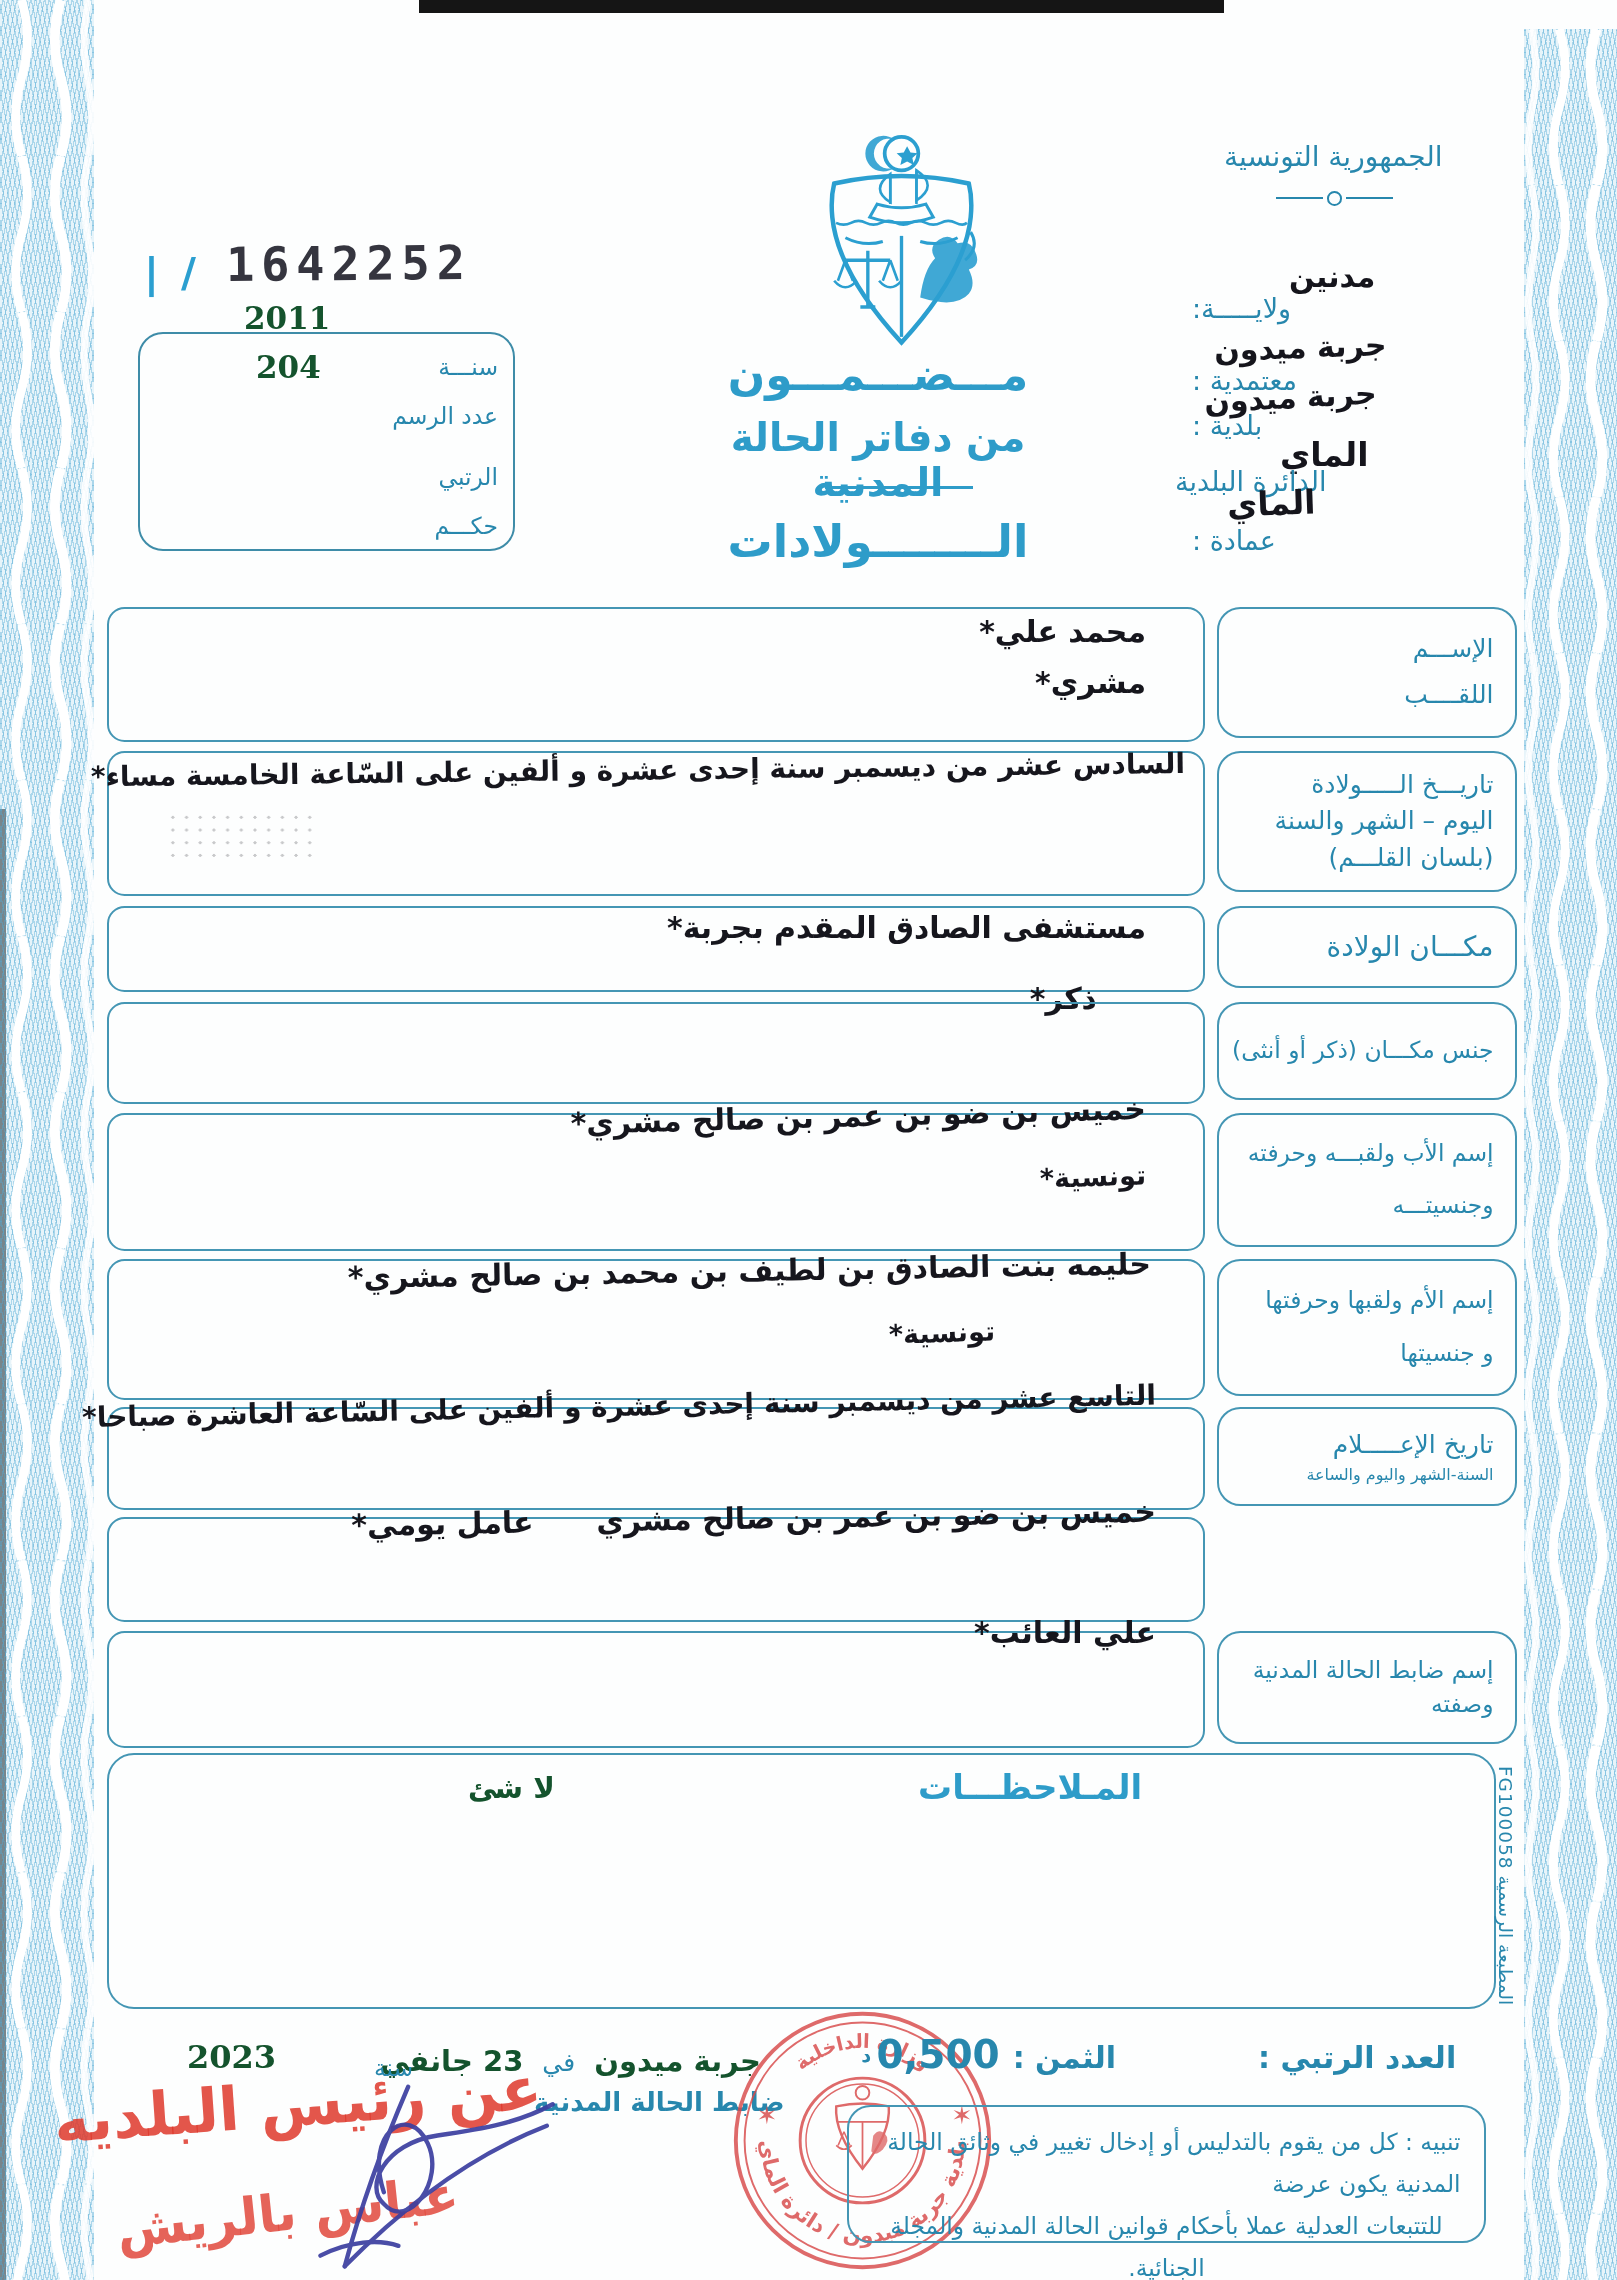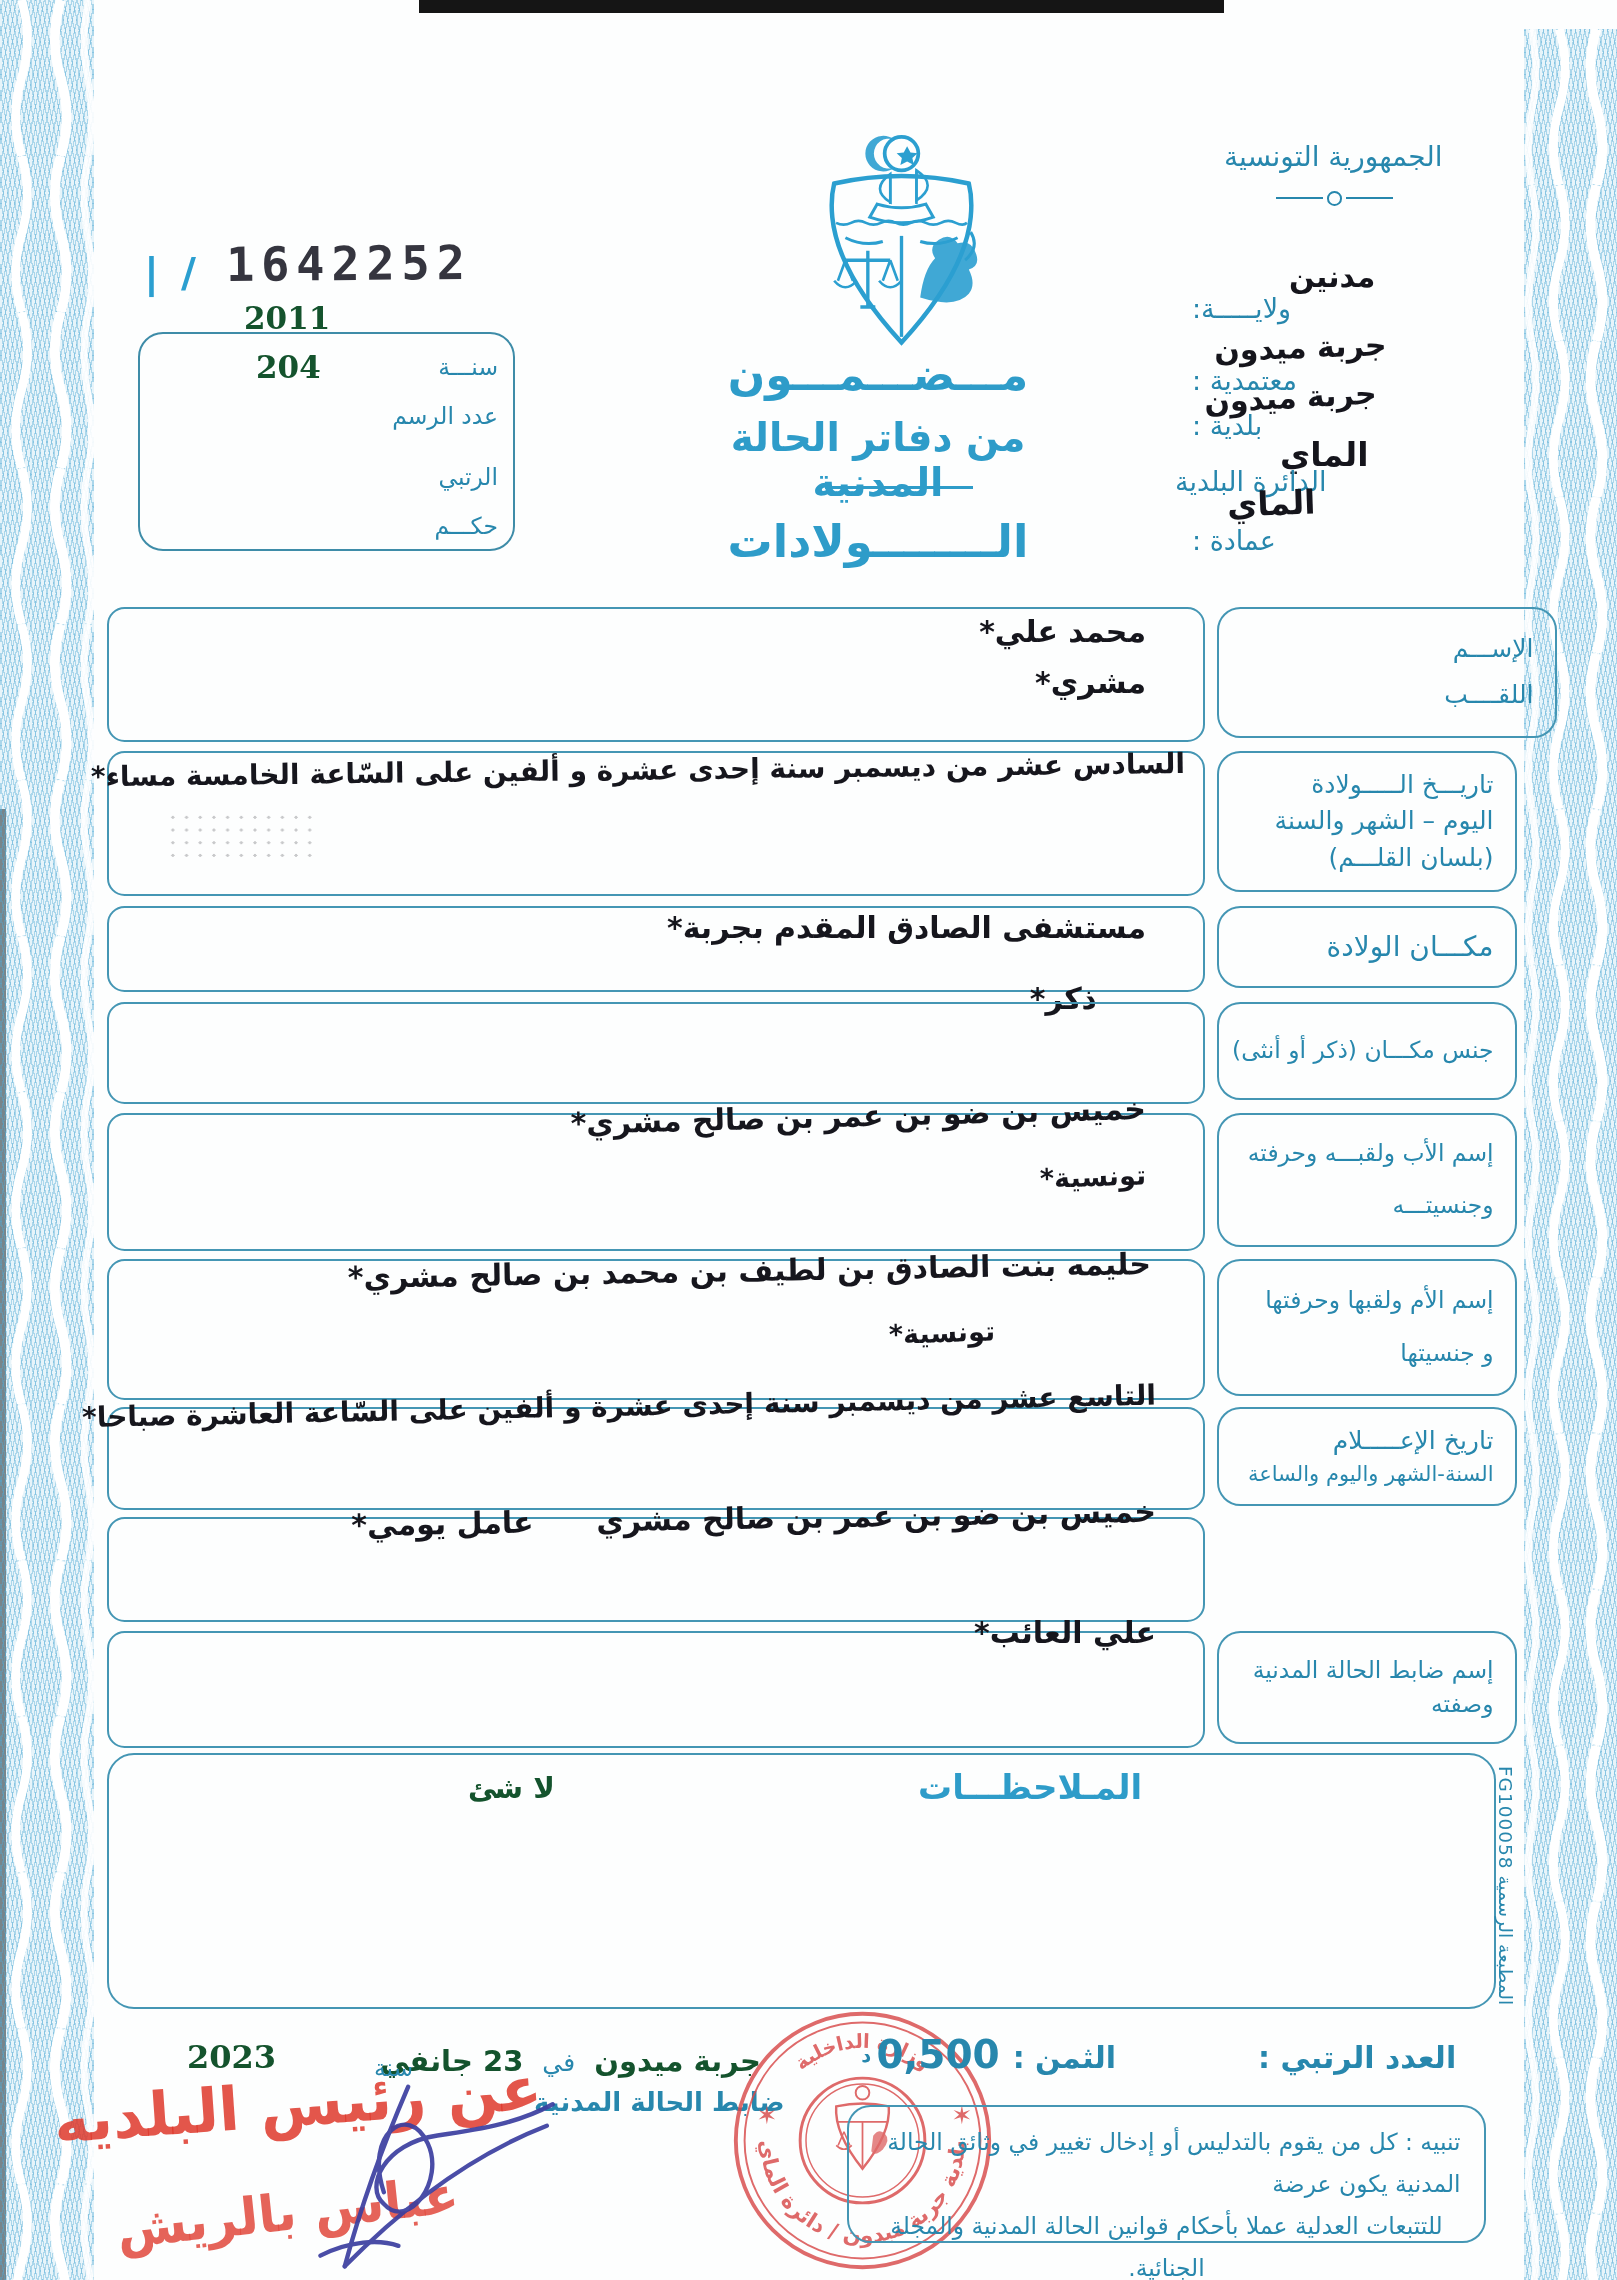--- a/index.html
+++ b/index.html
@@ -116,21 +116,21 @@
   <div class="hdrval" style="left:1204px;top:380px;transform:rotate(-3deg);">جربة ميدون</div>
   <div class="hdrlbl" style="left:1192px;top:410px;">بلدية :</div>
 
   <div class="hdrval" style="left:1280px;top:435px;font-size:33px;">الماي</div>
   <div class="hdrlbl" style="left:1175px;top:466px;">الدائرة البلدية</div>
 
   <div class="hdrval" style="left:1227px;top:484px;font-size:33px;transform:rotate(-2deg);">الماي</div>
   <div class="hdrlbl" style="left:1192px;top:525px;">عمادة :</div>
 
   <div class="box" style="left:107px;top:607px;width:1094px;height:131px;"></div>
-  <div class="lblbox" style="left:1217px;top:607px;width:340px;height:131px;">
+  <div class="lblbox" style="left:1217px;top:607px;width:300px;height:131px;">
     <span class="lbl">الإســـم</span>
     <span class="lbl" style="margin-top:9.8px;">اللقــــب</span>
   </div>
   <div class="val" style="left:936px;top:614px;width:210px;">محمد علي*</div>
   <div class="val" style="left:1014px;top:665px;width:132px;">مشري*</div>
 
   <div class="box" style="left:107px;top:751px;width:1094px;height:141px;"></div>
   <div class="lblbox" style="left:1217px;top:751px;width:300px;height:141px;">
     <span class="lbl">تاريـــخ الـــــولادة</span>
     <span class="lbl">اليوم – الشهر والسنة</span>
@@ -164,21 +164,21 @@
   <div class="lblbox" style="left:1217px;top:1259px;width:300px;height:137px;">
     <span class="lbl" style="font-size:23.4px;">إسم الأم ولقبها وحرفتها</span>
     <span class="lbl" style="font-size:23.4px;margin-top:19.5px;">و جنسيتها</span>
   </div>
   <div class="val" style="left:468px;top:1252px;width:683px;text-align:right;transform:rotate(-1deg);">حليمه بنت الصادق بن لطيف بن محمد بن صالح مشري*</div>
   <div class="val" style="left:897px;top:1317px;width:98px;font-size:27px;transform:rotate(-2deg);">تونسية*</div>
 
   <div class="box" style="left:107px;top:1407px;width:1094px;height:99px;"></div>
   <div class="lblbox" style="left:1217px;top:1407px;width:300px;height:99px;">
     <span class="lbl" style="font-size:25px;">تاريخ الإعـــــلام</span>
-    <span class="lbl" style="font-size:21px;">السنة-الشهر واليوم والساعة</span>
+    <span class="lbl" style="font-size:16px;">السنة-الشهر واليوم والساعة</span>
   </div>
   <div class="val" style="left:161px;top:1389px;width:995px;text-align:right;font-size:28px;transform:rotate(-1.2deg);">التاسع عشر من ديسمبر سنة إحدى عشرة و ألفين على السّاعة العاشرة صباحا*</div>
 
   <div class="box" style="left:107px;top:1517px;width:1094px;height:101px;"></div>
   <div class="val" style="left:429px;top:1500px;width:727px;text-align:right;transform:rotate(-1deg);white-space:pre;">خميس بن ضو بن عمر بن صالح مشري      عامل يومي*</div>
 
   <div class="box" style="left:107px;top:1631px;width:1094px;height:113px;"></div>
   <div class="lblbox" style="left:1217px;top:1631px;width:300px;height:113px;">
     <span class="lbl" style="font-size:23.4px;">إسم ضابط الحالة المدنية</span>
     <span class="lbl" style="font-size:23.4px;">وصفته</span>

